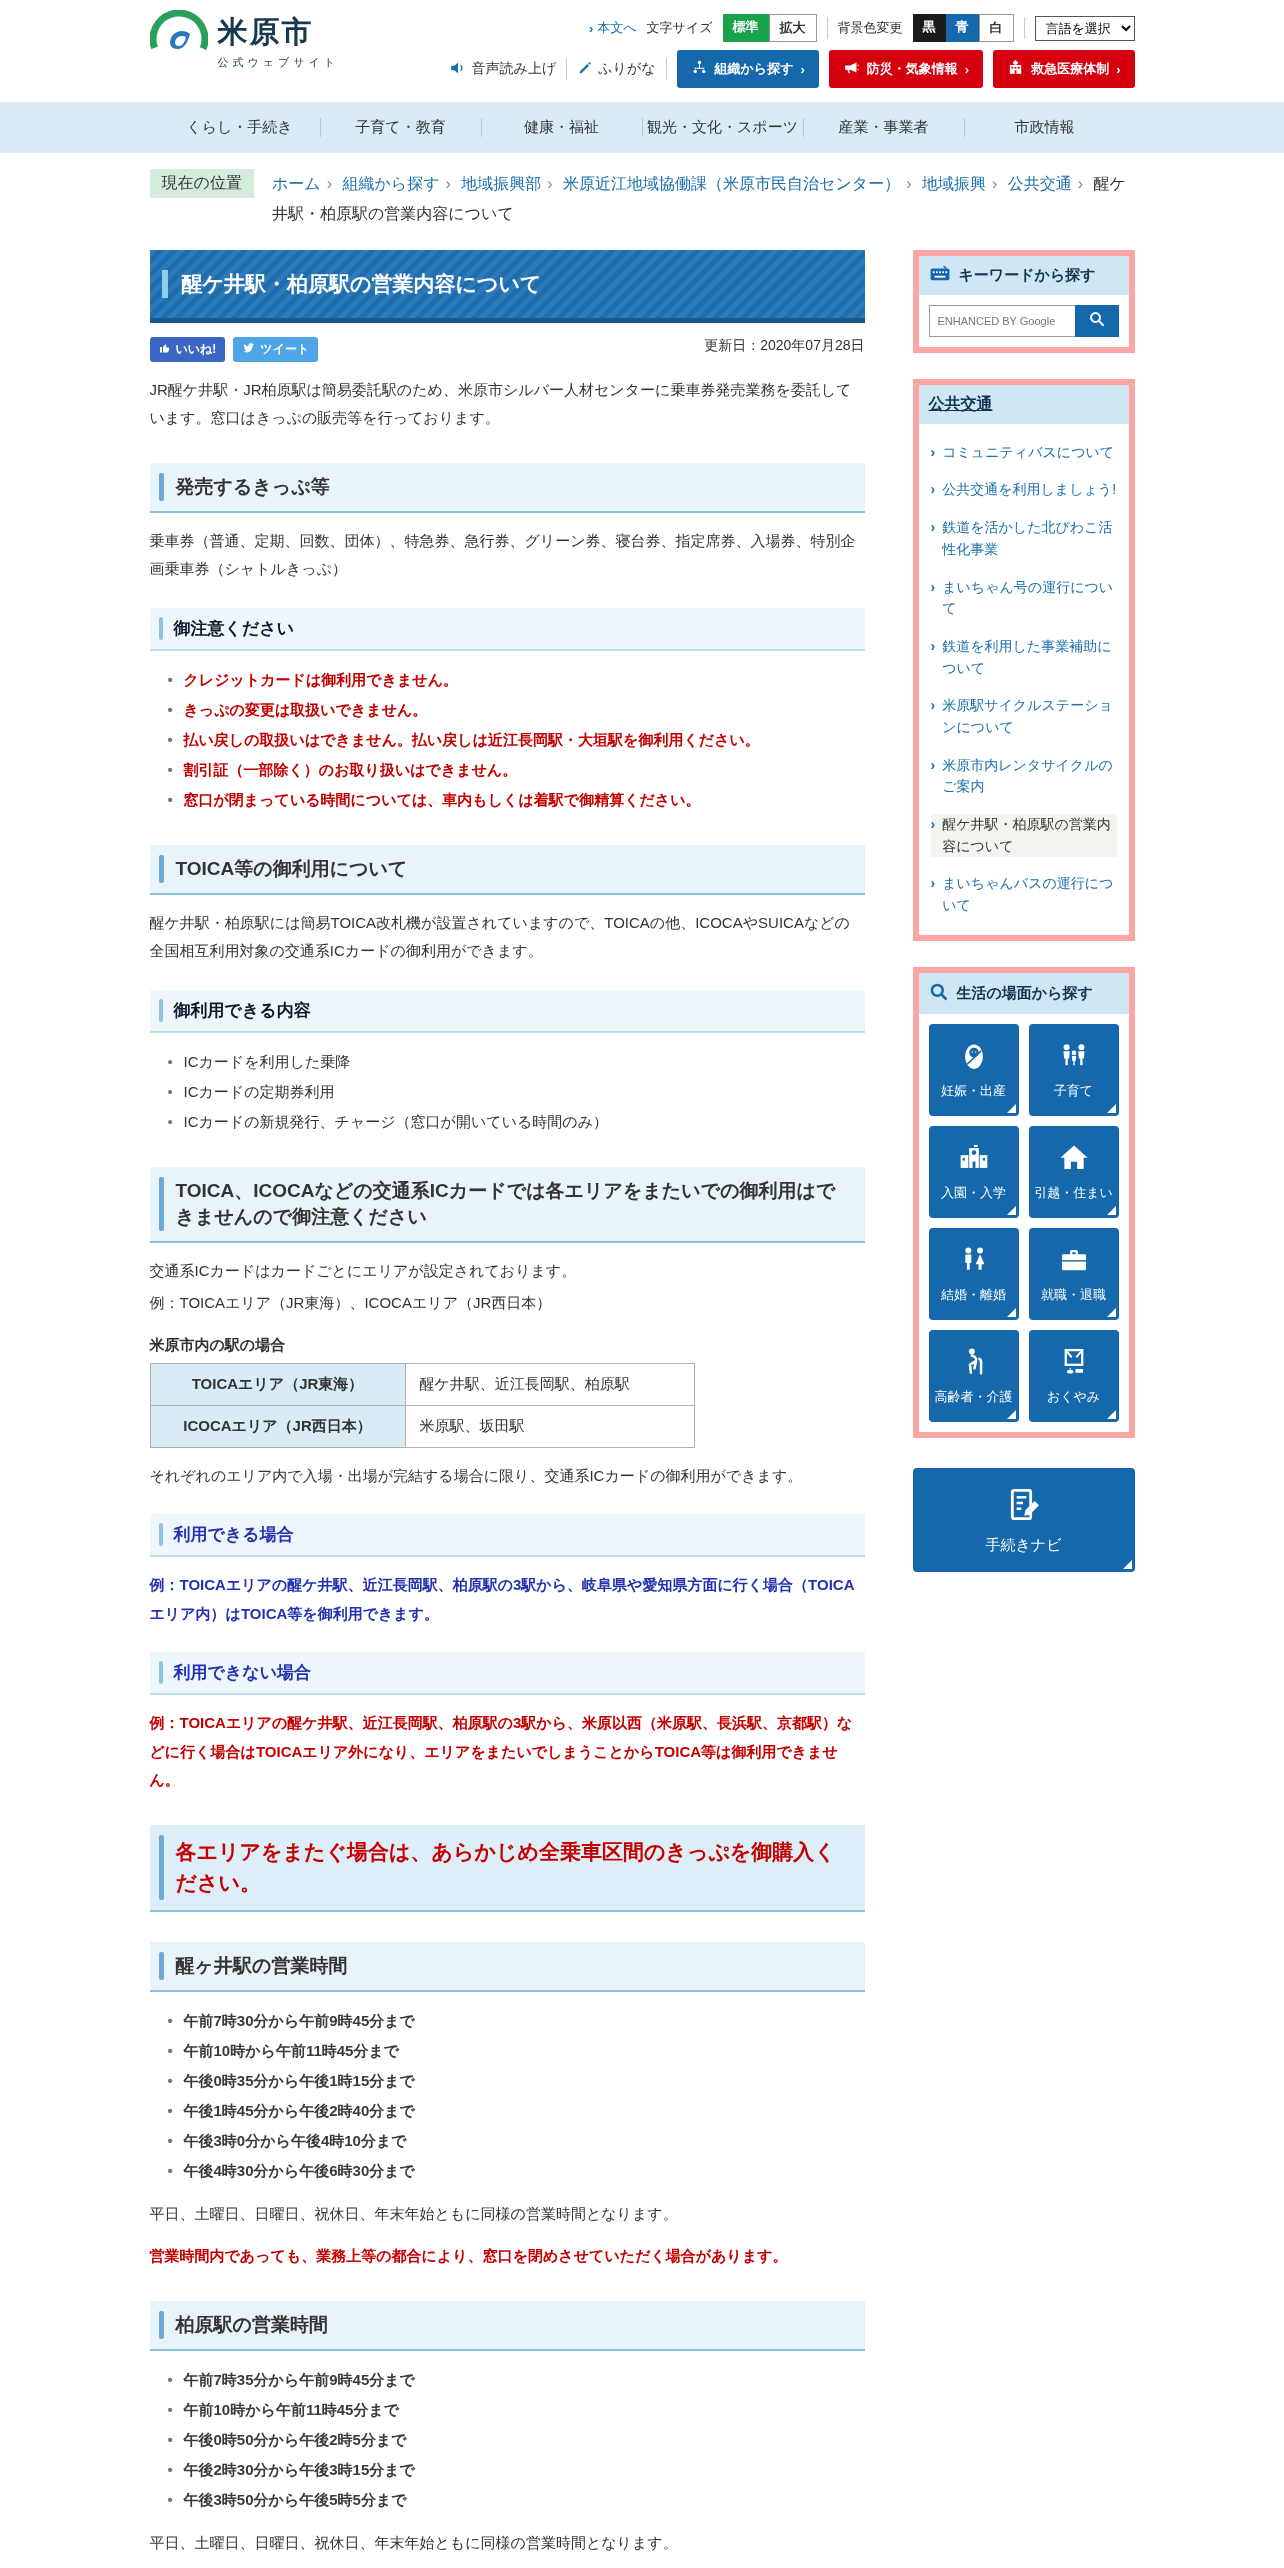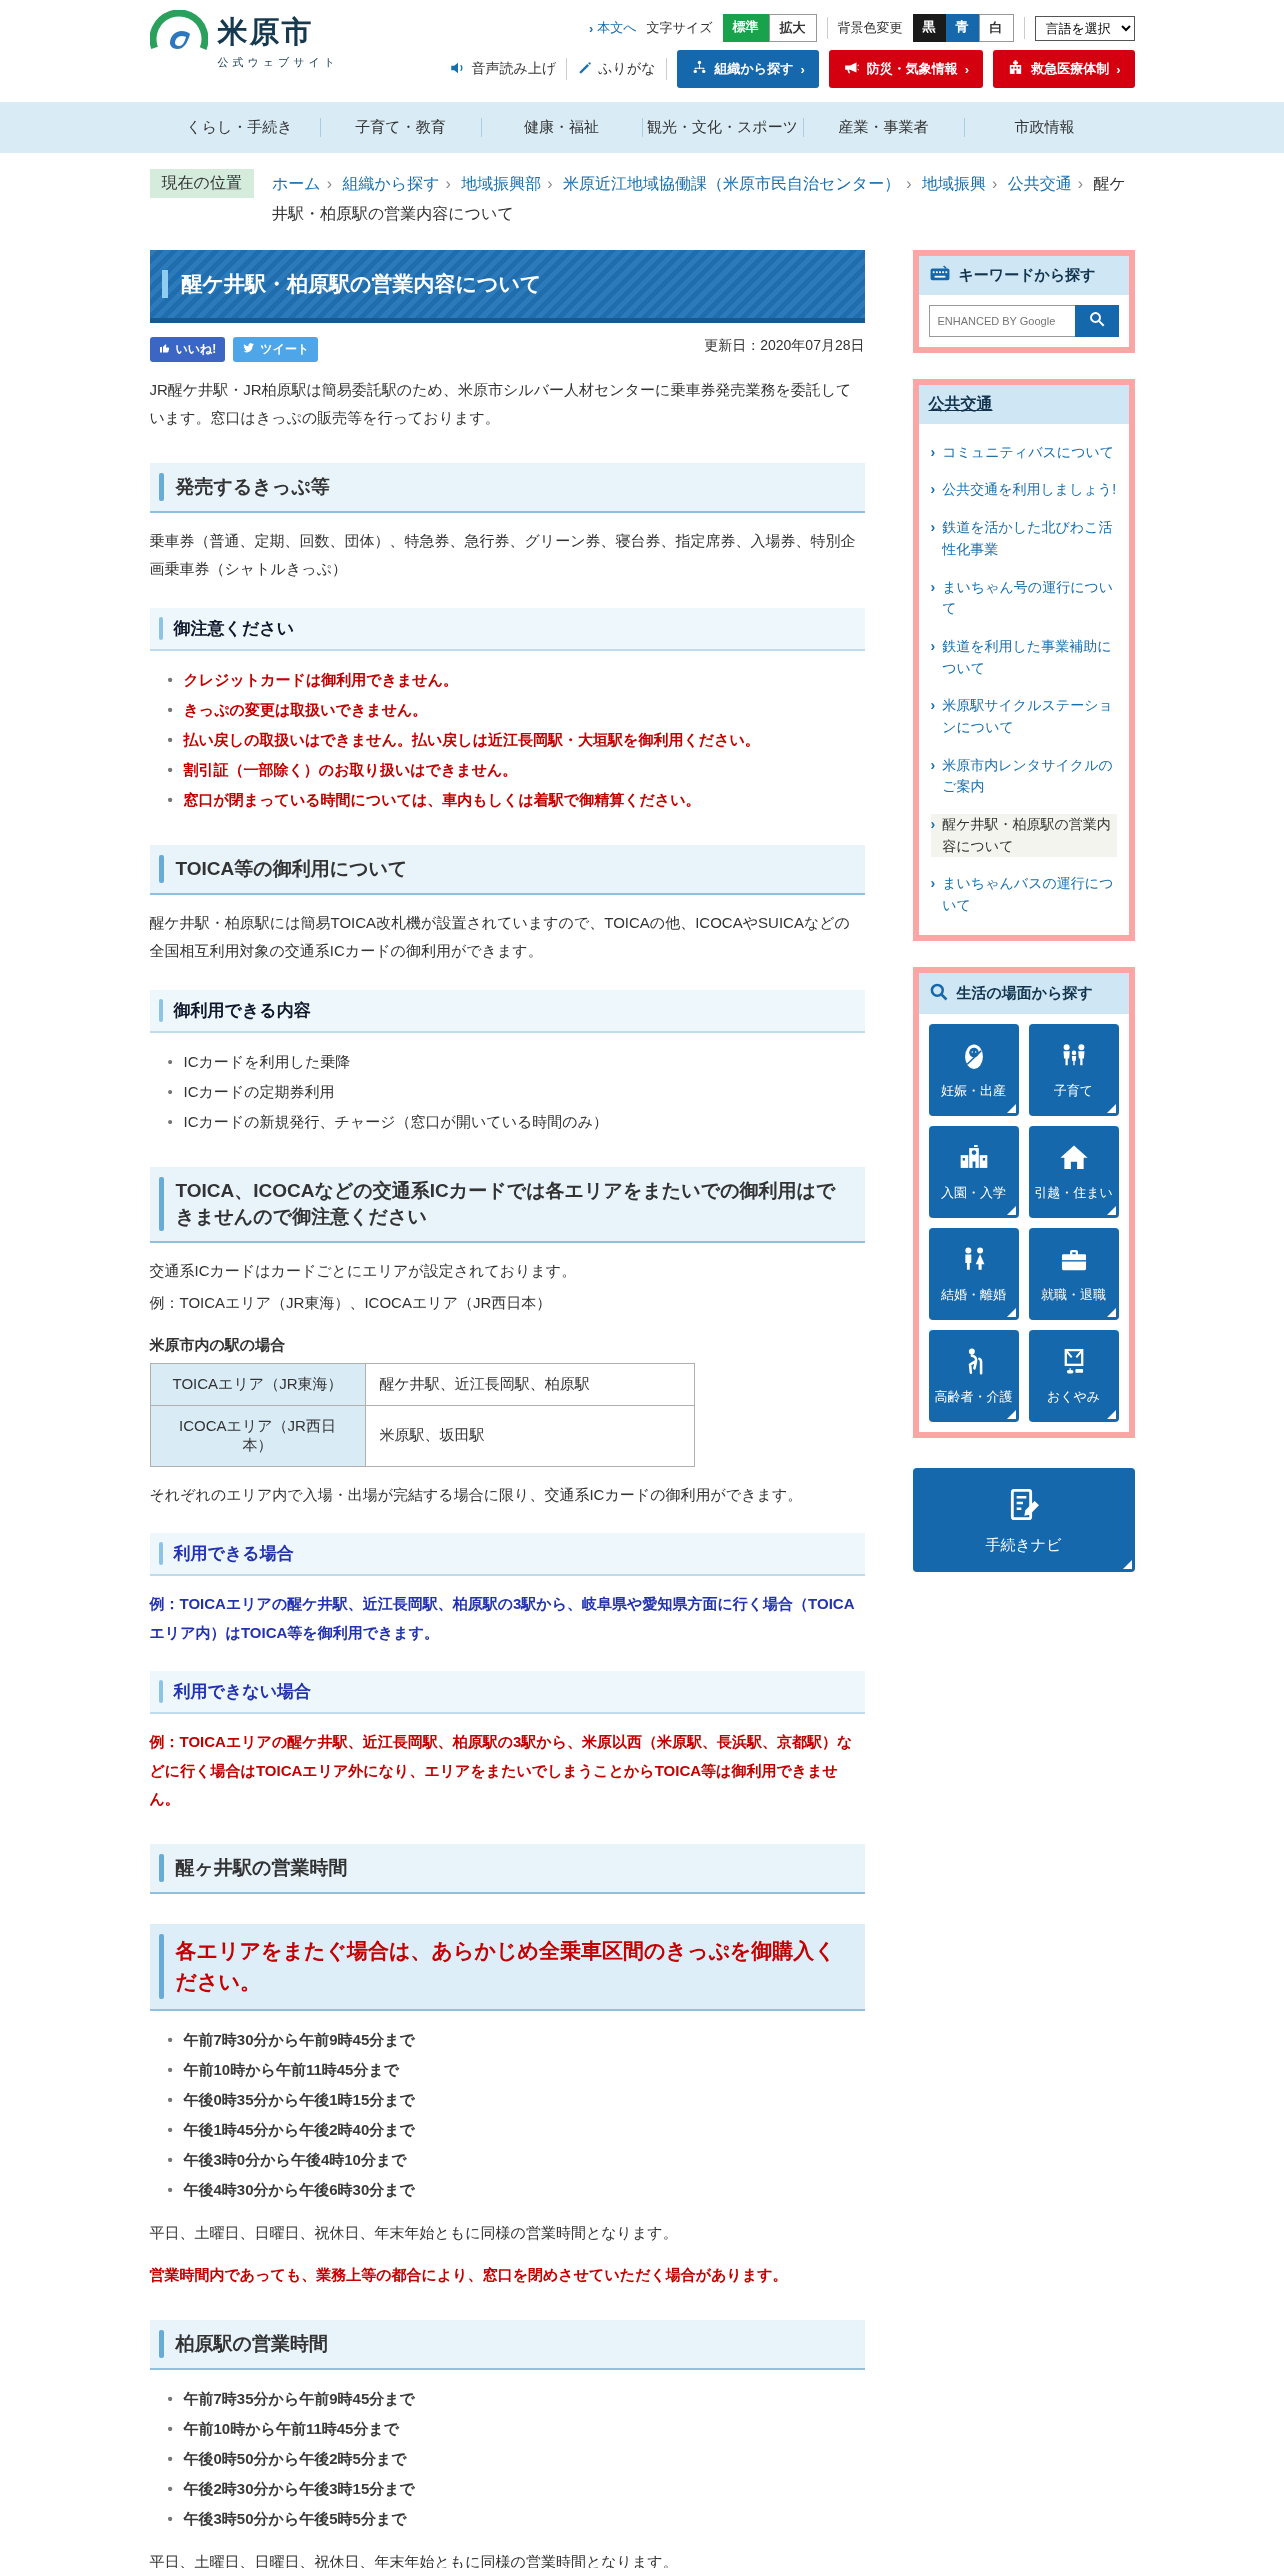--- a/index.html
+++ b/index.html
@@ -75,21 +75,21 @@
   h2.alert { color:#c40000; font-size:21px; line-height:1.5; background:#ddeef9; }
   ul.bullets { list-style:none; margin:14px 0 14px 16px; }
   ul.bullets li { position:relative; padding-left:18px; font-size:15px; line-height:2; }
   ul.bullets li::before { content:"•"; position:absolute; left:2px; color:#777; }
   ul.red-list li { color:#c40000; font-weight:bold; }
   ul.bold-list li { font-weight:bold; color:#3a3a3a; }
   .ex-blue { color:#2333b0; font-weight:bold; }
   .ex-red { color:#c40000; font-weight:bold; }
   .tbl-caption { font-size:15px; font-weight:bold; margin:18px 0 8px; }
   table.area-tbl { border-collapse:collapse; width:545px; font-size:15px; margin-bottom:14px; }
-  table.area-tbl th { background:#d9ecf6; border:1px solid #b0b0b0; font-weight:normal; text-align:center; padding:11px 14px; width:215px; }
+  table.area-tbl th { background:#d9ecf6; border:1px solid #b0b0b0; font-weight:bold; text-align:center; padding:11px 14px; width:255px; }
   table.area-tbl td { border:1px solid #b0b0b0; padding:11px 14px; background:#fff; }
   .note-normal { font-size:15px; line-height:1.9; margin:14px 0 6px; }
   .note-red { font-size:15px; font-weight:bold; color:#c40000; line-height:1.9; margin:14px 0; }
 
   
   .panel { border:6px solid #fca5a5; margin-bottom:26px; background:#fff; }
   .panel-head { display:flex; align-items:center; gap:8px; background:#cfe7f4; padding:9px 10px; font-size:15px; font-weight:bold; color:#13344e; }
   .panel-head .head-title { flex:1; }
   .head-underline { text-decoration:underline; color:#13344e; font-size:16px; }
   .search-area { padding:10px; }
@@ -295,23 +295,23 @@
         </tbody>
       </table>
       <p class="para">それぞれのエリア内で入場・出場が完結する場合に限り、交通系ICカードの御利用ができます。</p>
 
       <h3 class="sub sub-blue">利用できる場合</h3>
       <p class="para ex-blue">例：TOICAエリアの醒ケ井駅、近江長岡駅、柏原駅の3駅から、岐阜県や愛知県方面に行く場合（TOICAエリア内）はTOICA等を御利用できます。</p>
 
       <h3 class="sub sub-blue">利用できない場合</h3>
       <p class="para ex-red">例：TOICAエリアの醒ケ井駅、近江長岡駅、柏原駅の3駅から、米原以西（米原駅、長浜駅、京都駅）などに行く場合はTOICAエリア外になり、エリアをまたいでしまうことからTOICA等は御利用できません。</p>
 
+      <h2 class="sec alert">各エリアをまたぐ場合は、あらかじめ全乗車区間のきっぷを御購入ください。</h2>
+
       <h2 class="sec">醒ヶ井駅の営業時間</h2>
-
-      <h2 class="sec alert">各エリアをまたぐ場合は、あらかじめ全乗車区間のきっぷを御購入ください。</h2>
       <ul class="bullets bold-list">
         <li>午前7時30分から午前9時45分まで</li>
         <li>午前10時から午前11時45分まで</li>
         <li>午後0時35分から午後1時15分まで</li>
         <li>午後1時45分から午後2時40分まで</li>
         <li>午後3時0分から午後4時10分まで</li>
         <li>午後4時30分から午後6時30分まで</li>
       </ul>
       <p class="note-normal">平日、土曜日、日曜日、祝休日、年末年始ともに同様の営業時間となります。</p>
       <p class="note-red">営業時間内であっても、業務上等の都合により、窓口を閉めさせていただく場合があります。</p>

